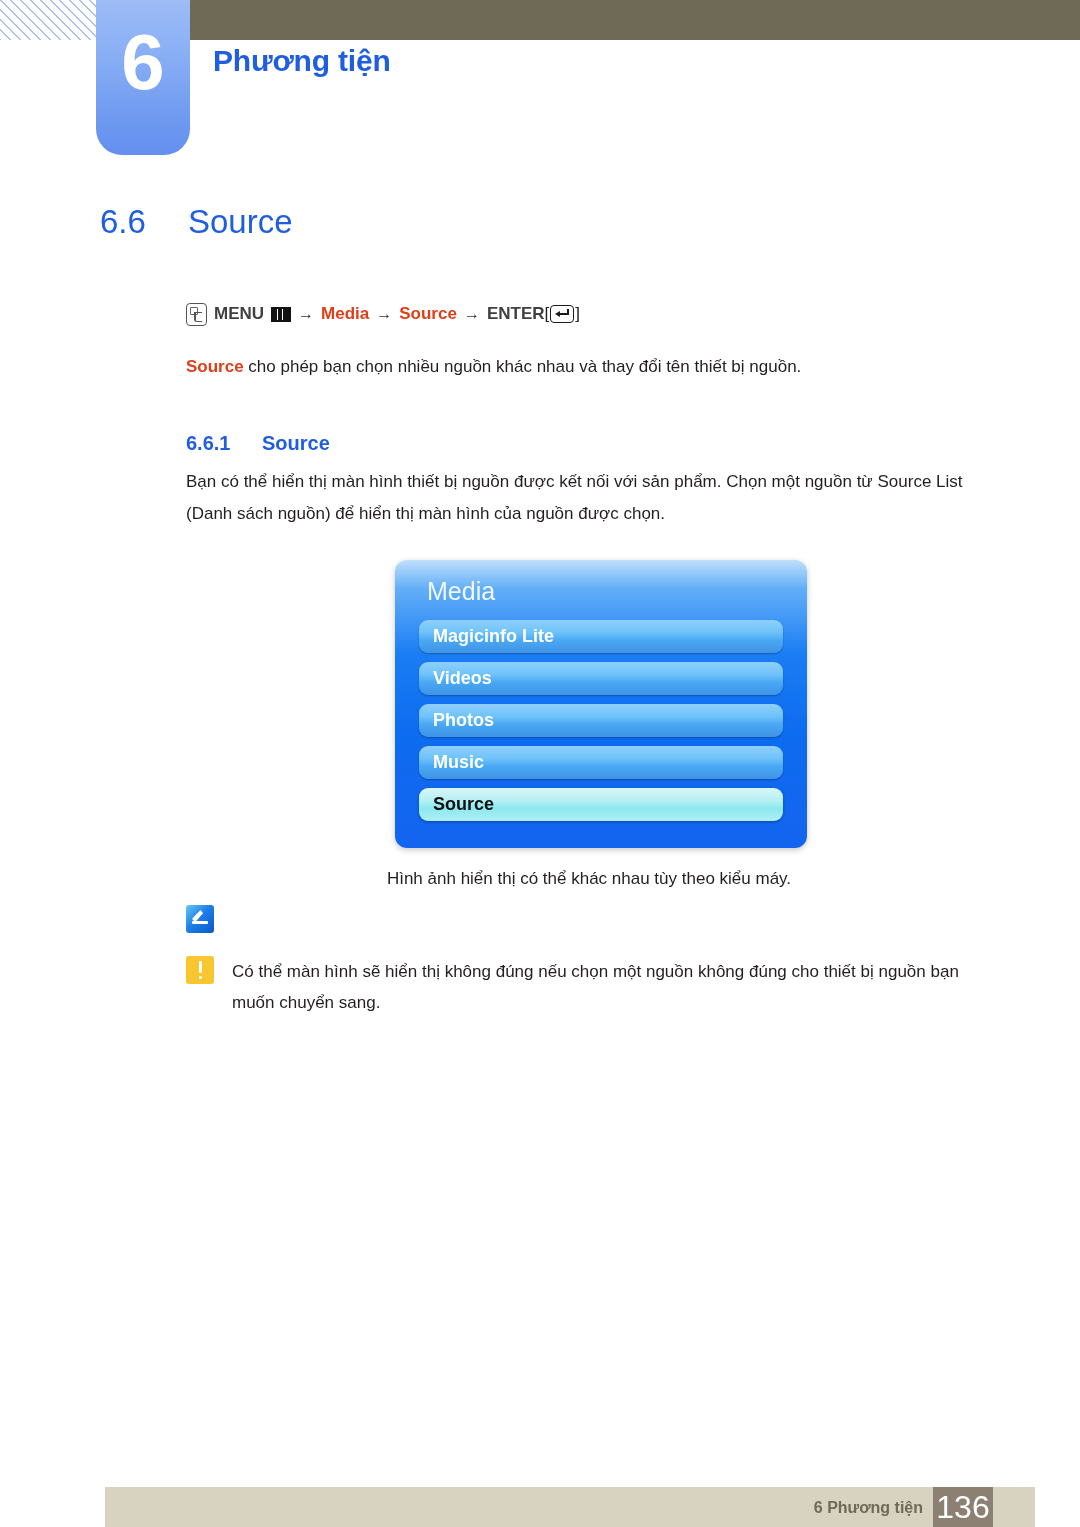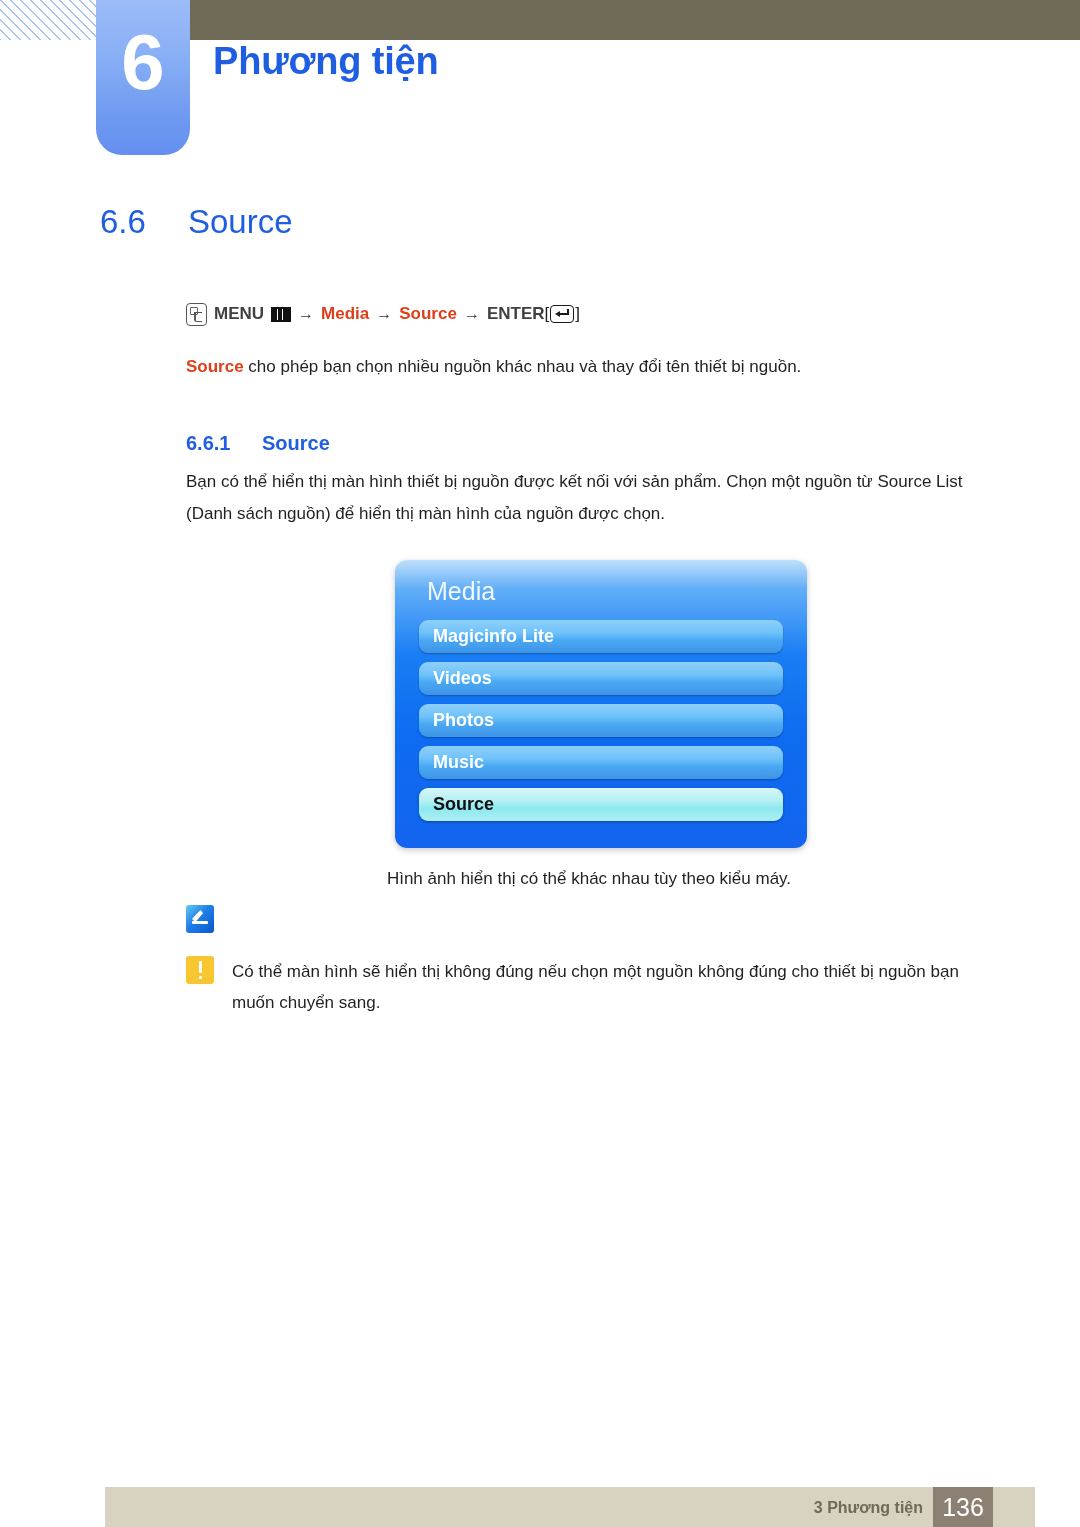--- a/index.html
+++ b/index.html
@@ -63,21 +63,21 @@
     font-size: 78px;
     line-height: 96px;
     font-weight: bold;
     color: #ffffff;
     font-family: "Liberation Sans", sans-serif;
   }
   .chapter-title {
     position: absolute;
     left: 213px;
     top: 38px;
-    font-size: 38px;
+    font-size: 30px;
     line-height: 46px;
     font-weight: bold;
     color: #1f5ee0;
     letter-spacing: -0.2px;
   }
 
   
   .h2-section {
     position: absolute;
     left: 100px;
@@ -384,21 +384,21 @@
     width: 60px;
     height: 40px;
     background: #8b8072;
   }
   .footer-pagenum {
     position: absolute;
     left: 0;
     top: 4px;
     width: 60px;
     text-align: center;
-    font-size: 25px;
+    font-size: 32px;
     line-height: 32px;
     color: #ffffff;
     font-weight: normal;
   }
 </style>
 </head>
 <body>
 
 <div class="page-header">
   <div class="header-hatch"></div>
@@ -464,17 +464,17 @@
 <div class="note-row note-1">
   <div class="note-icon-box note-icon-info"></div>
 </div>
 
 <div class="note-row note-2">
   <div class="note-icon-box note-icon-warn"></div>
   <div class="note-text">Có thể màn hình sẽ hiển thị không đúng nếu chọn một nguồn không đúng cho thiết bị nguồn bạn muốn chuyển sang.</div>
 </div>
 
 <div class="page-footer">
-  <div class="footer-label">3 Phương tiện</div>
+  <div class="footer-label">6 Phương tiện</div>
   <div class="footer-pagebox">
     <div class="footer-pagenum">136</div>
   </div>
 </div>
 
 </body></html>

